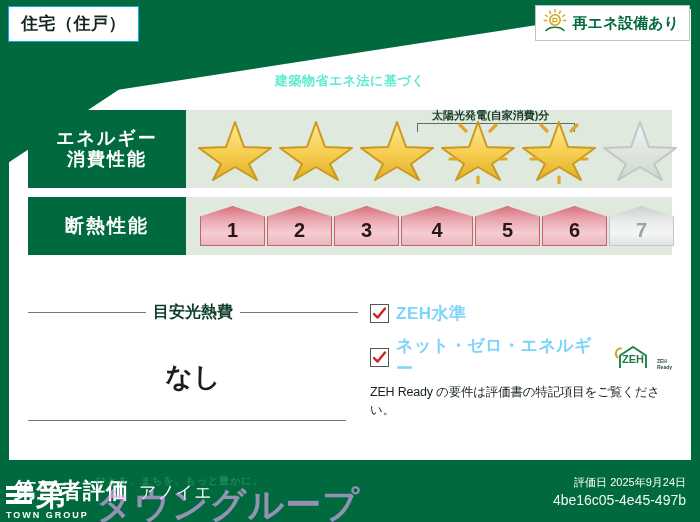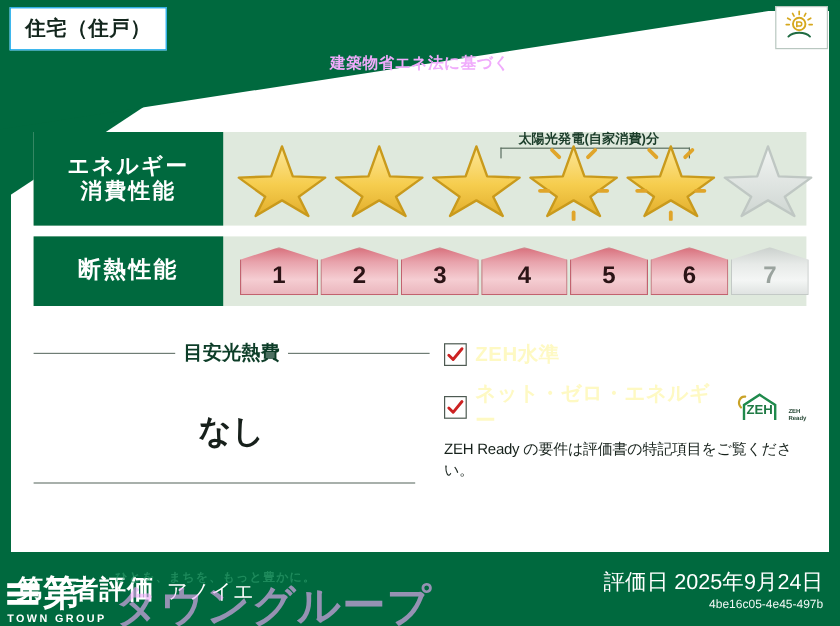--- a/index.html
+++ b/index.html
@@ -48,21 +48,21 @@
     z-index: 20;
   }
   .renew-badge .txt {
     font-size: 15px; font-weight: bold; color: #00693e;
   }
   .title-wrap {
     position: absolute; left: 0; right: 0; top: 44px;
     text-align: center; z-index: 15;
   }
   .title-sub {
-    font-size: 13px; font-weight: bold; color: #f0abfc; letter-spacing: .5px;
+    font-size: 13px; font-weight: bold; color: #5eead4; letter-spacing: .5px; margin-top: 28px;
   }
   .title-main {
     font-size: 27px; font-weight: bold; color: #0d3d28; letter-spacing: 1px;
     margin-top: 2px;
   }
   
   .perf-panel {
     position: absolute; left: 28px; top: 110px; width: 644px; height: 170px;
   }
   .row {
@@ -114,21 +114,21 @@
     border: 1px solid #c2626f;
   }
   .ins-cell.wide { width: 72px; }
   .ins-cell.off {
     background: linear-gradient(180deg, #cdd2cf 0%, #e7eae8 35%, #f4f6f5 70%, #dfe3e1 100%);
     color: #9aa39e;
     border: 1px solid #c3c9c6;
   }
   
   .lower {
-    position: absolute; left: 28px; top: 284px; right: 28px; height: 160px;
+    position: absolute; left: 28px; top: 302px; right: 28px; height: 160px;
     display: flex;
   }
   .cost-box { width: 330px; position: relative; }
   .cost-head {
     display: flex; align-items: center; gap: 7px;
     color: #0d3d28;
   }
   .cost-head .hr { flex: 1; height: 1px; background: #6f7d75; }
   .cost-head .ttl { font-size: 16px; font-weight: bold; white-space: nowrap; }
   .cost-value {
@@ -144,21 +144,21 @@
     flex: 1; padding-left: 12px; border-left: 0;
   }
   .zeh-item { margin-bottom: 9px; }
   .zeh-head { display: flex; align-items: center; gap: 7px; }
   .chk {
     width: 19px; height: 19px; min-width: 19px;
     border: 1.5px solid #4d5a52; background: #fff;
     position: relative;
   }
   .chk svg { position: absolute; left: 1px; top: 1px; }
-  .zeh-title { font-size: 17px; font-weight: bold; color: #fef9c3; letter-spacing: .5px; }
+  .zeh-title { font-size: 17px; font-weight: bold; color: #7dd3fc; letter-spacing: .5px; }
   .zeh-desc {
     font-size: 12.5px; color: #16211b; line-height: 1.45; margin-top: 3px;
     letter-spacing: -0.2px;
   }
   .mini-star { display: inline-block; vertical-align: -2px; }
   .mini-ins {
     display: inline-block; vertical-align: -3px;
     width: 17px; height: 15px;
     clip-path: polygon(50% 0%, 100% 26%, 100% 100%, 0% 100%, 0% 26%);
     background: linear-gradient(180deg, #d9737f 0%, #f0b8c0 55%, #e6a8b1 100%);
@@ -171,22 +171,22 @@
   .bottombar {
     position: absolute; left: 0; right: 0; bottom: 0; height: 62px;
     background: #00693e; color: #ffffff;
     display: flex; align-items: center;
   }
   .bb-left { flex: 1; padding-left: 14px; display: flex; align-items: baseline; gap: 10px; }
   .bb-third { font-size: 22px; font-weight: bold; letter-spacing: 1px; }
   .bb-name { font-size: 17px; letter-spacing: 1px; }
   .bb-room { font-size: 17px; letter-spacing: 1px; }
   .bb-right { text-align: right; padding-right: 14px; }
-  .bb-date { font-size: 18px; }
-  .bb-id { font-size: 10px; opacity: .95; margin-top: 2px; }
+  .bb-date { font-size: 11px; }
+  .bb-id { font-size: 14px; opacity: .95; margin-top: 2px; }
   
   .wm-town {
     position: absolute; left: 6px; bottom: 2px; z-index: 60;
     color: #ffffff; pointer-events: none;
   }
   .wm-town .mark { display: flex; align-items: center; gap: 4px; }
   .wm-town .bars { display: flex; flex-direction: column; gap: 3px; }
   .wm-town .bars i { display: block; width: 26px; height: 4px; background: #ffffff; }
   .wm-town .dai { font-size: 30px; font-weight: bold; line-height: .9; }
   .wm-town .tg { font-size: 9px; letter-spacing: 2px; font-weight: bold; margin-top: 2px; }
@@ -220,20 +220,21 @@
           <line x1="3.4" y1="7.2" x2="5.6" y2="8.5"></line>
           <line x1="22.6" y1="7.2" x2="20.4" y2="8.5"></line>
           <line x1="2.2" y1="12.5" x2="4.7" y2="12.5"></line>
           <line x1="23.8" y1="12.5" x2="21.3" y2="12.5"></line>
         </g>
         <circle cx="13" cy="12" r="5.2" fill="none" stroke="#d6a81e" stroke-width="1.6"></circle>
         <path d="M11 10.3h2.4a1.7 1.7 0 0 1 0 3.4H11z M11 10.3v4.4" fill="none" stroke="#d6a81e" stroke-width="1.3"></path>
         <path d="M4 22.5 C 8 18.2, 18 18.2, 22 22.5" fill="none" stroke="#1f6b42" stroke-width="1.6" stroke-linecap="round"></path>
       </svg>
     </span>
+    <span class="txt">再エネ設備あり</span>
   </div>
 
   <div class="title-wrap">
     <div class="title-sub">建築物省エネ法に基づく</div>
   </div>
 
   <div class="perf-panel">
 
     <div class="row energy-row">
       <div class="row-label two-line">

